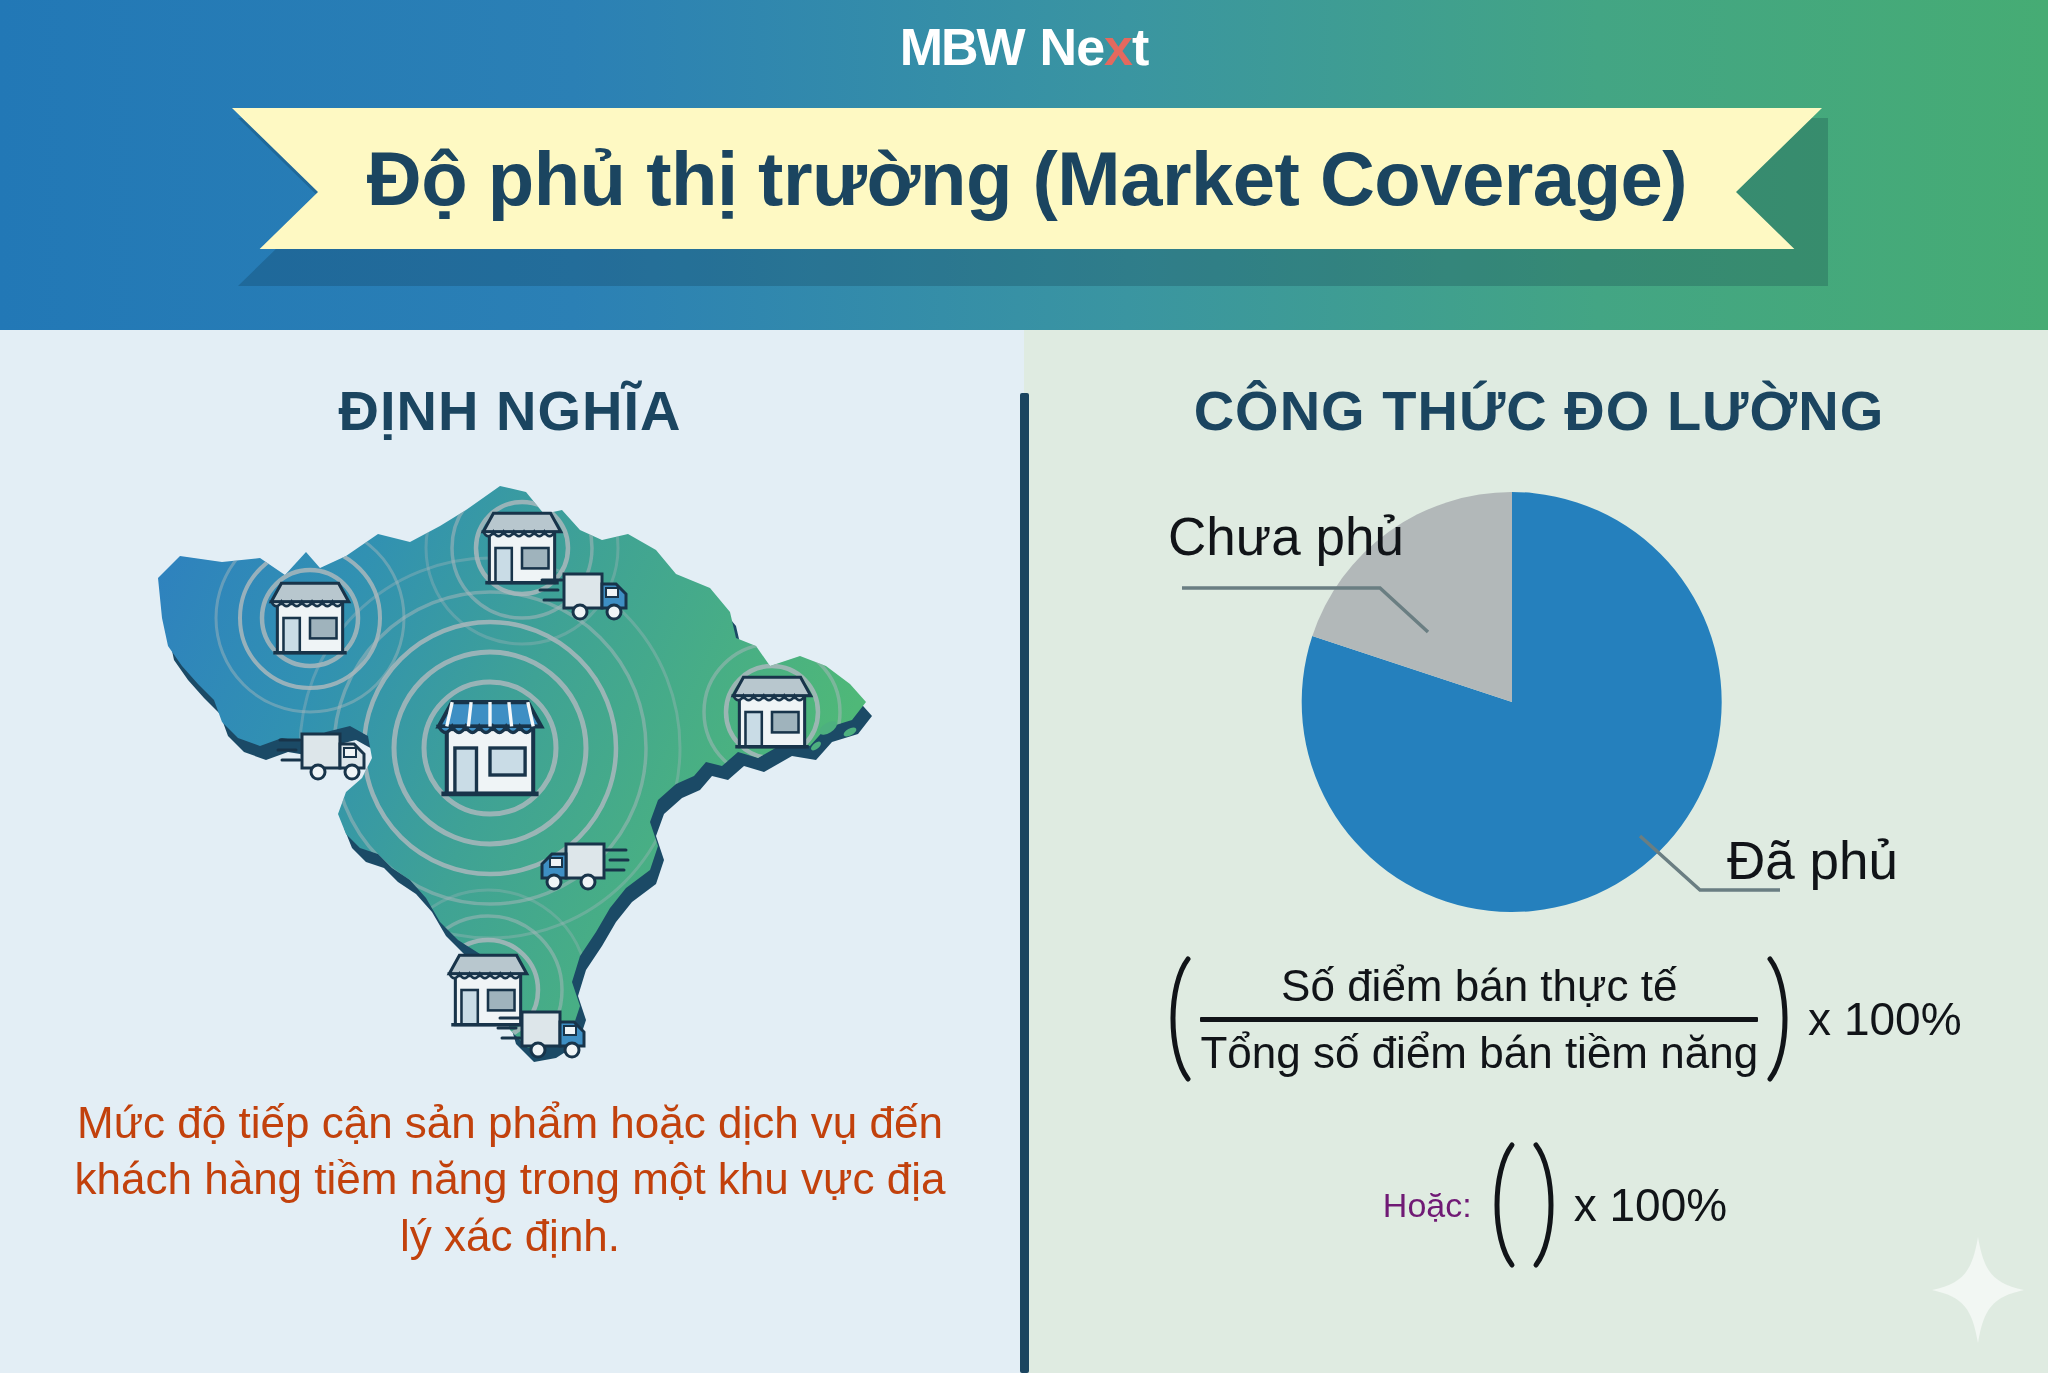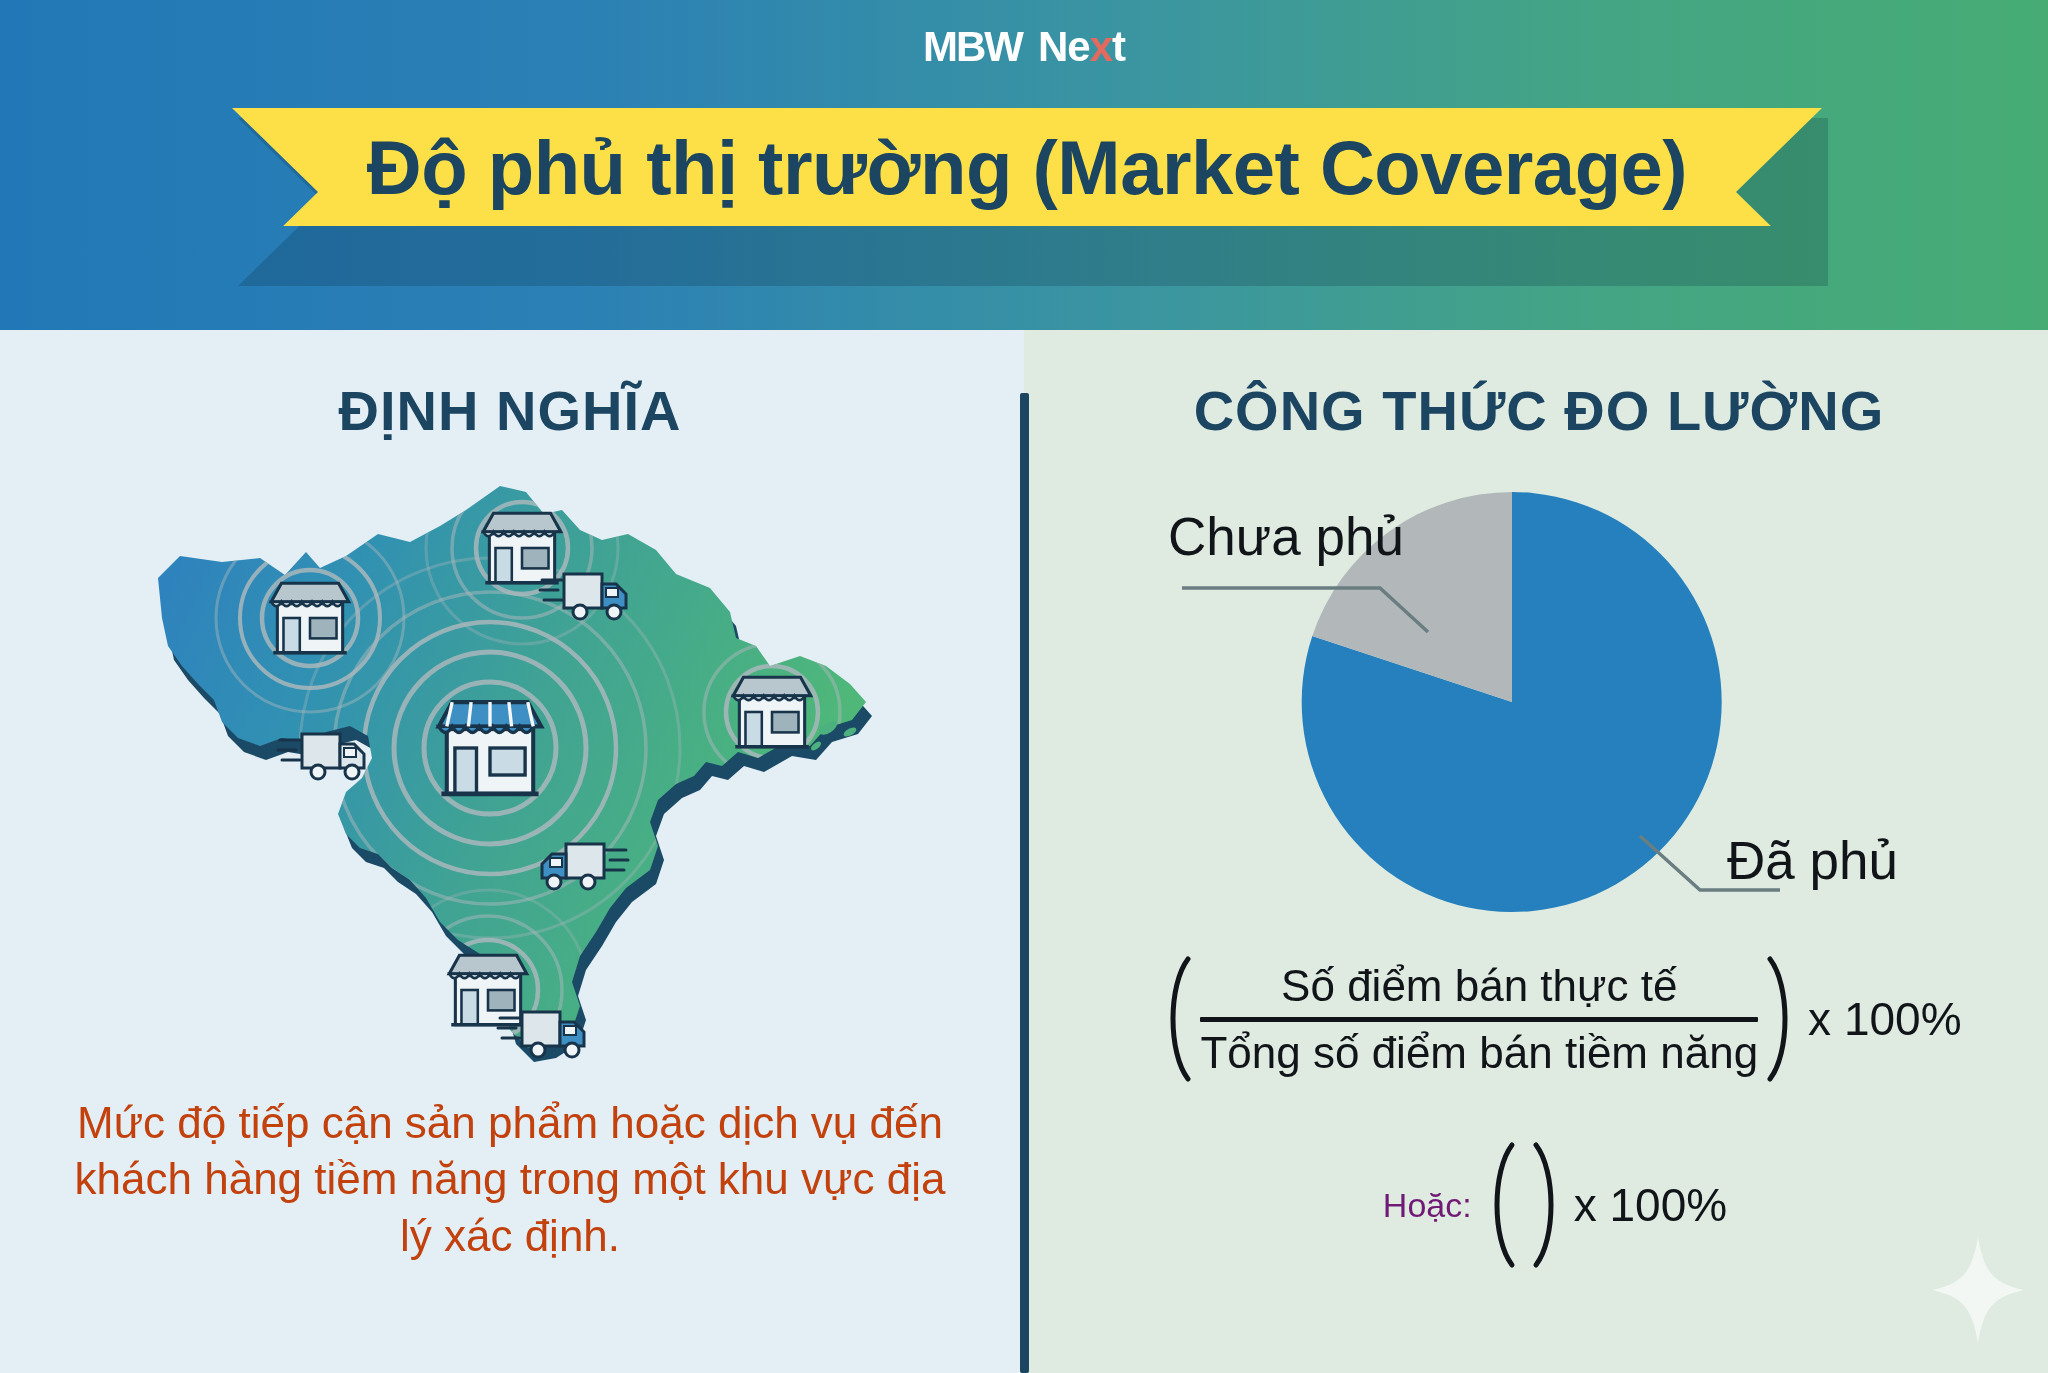--- a/index.html
+++ b/index.html
@@ -14,40 +14,40 @@
   #stage{position:relative;width:2048px;height:1373px;overflow:hidden;}
 
   
   .header-band{
     position:absolute;left:0;top:0;width:2048px;height:330px;
     background:linear-gradient(90deg,#2278B6 0%,#2B80B5 28%,#3A95A1 55%,#43A584 78%,#46AC74 100%);
   }
   .brand-logo{
     position:absolute;left:0;top:8px;width:2048px;height:78px;
     display:flex;align-items:center;justify-content:center;
-    font-size:42px;font-weight:bold;color:#ffffff;
+    font-size:52px;font-weight:bold;color:#ffffff;
     letter-spacing:-1px;
     font-family:"Liberation Sans","DejaVu Sans",sans-serif;
   }
   .brand-logo .mbw{letter-spacing:-2px;}
   .brand-logo .nx{margin-left:16px;}
   .brand-logo .accent{color:#E4695E;position:relative;}
 
   
   .ribbon-wrap{
     position:absolute;left:232px;top:108px;width:1590px;height:168px;
   }
   .ribbon-shadow{
     position:absolute;left:6px;top:10px;width:1590px;height:168px;
     background:rgba(10,40,60,.22);
     clip-path:polygon(0 0,1590px 0,1590px 168px,0 168px,86px 84px);
   }
   .ribbon{
-    position:absolute;left:0;top:0;width:1590px;height:118px;
-    background:#fde047;
+    position:absolute;left:0;top:0;width:1590px;height:141px;
+    background:#fef9c3;
     clip-path:polygon(0 0, 1590px 0, 1504px 84px, 1590px 168px, 0 168px, 86px 84px);
     display:flex;align-items:center;justify-content:center;
   }
   .ribbon-title{
     font-size:76px;font-weight:bold;color:#1B4560;
     letter-spacing:-.5px;white-space:nowrap;
     font-family:"Liberation Sans","DejaVu Sans",sans-serif;
   }
 
   

